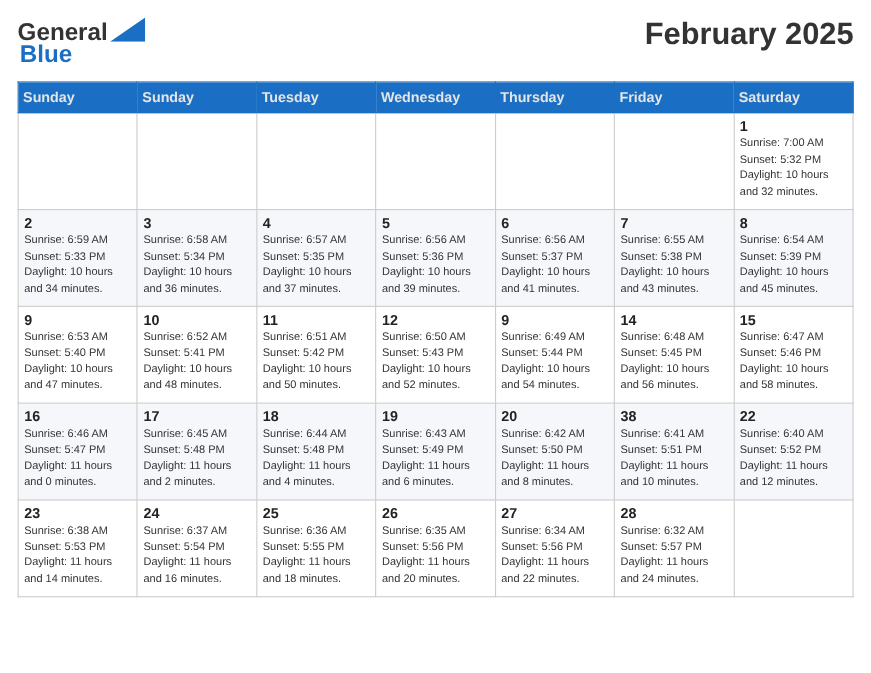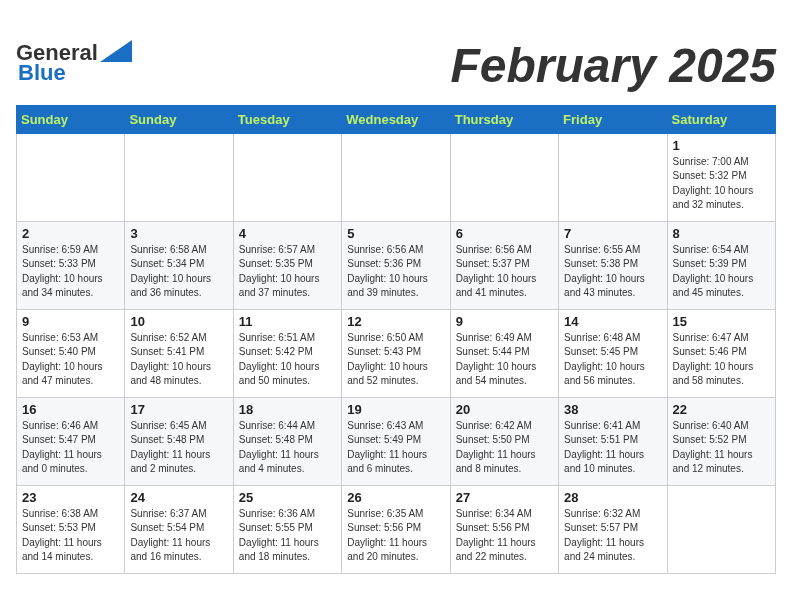--- a/index.html
+++ b/index.html
@@ -8,49 +8,47 @@
       background: #fff;
       width: 792px;
       min-height: 612px;
       padding: 16px;
     }
     .header-area {
       display: flex;
       justify-content: space-between;
       align-items: flex-start;
       margin-bottom: 12px;
-      margin-top: 24px;
     }
     .logo {
       display: flex;
       flex-direction: column;
       align-items: flex-start;
     }
     .title-area {
       text-align: right;
     }
     .month-title {
-      font-size: 48px;
+      font-size: 28px;
       font-weight: bold;
       color: #333;
       line-height: 1.1;
-      font-style: italic;
     }
     .location {
       font-size: 15px;
       color: #555;
     }
     .calendar {
       width: 100%;
       border-collapse: collapse;
       border: 1px solid #ccc;
     }
     .calendar th {
       background: #1a6fc4;
-      color: #bef264;
+      color: #e5e5e5;
       font-size: 13px;
       font-weight: bold;
       padding: 6px 4px;
       text-align: left;
       border: 1px solid #1a6fc4;
     }
     .calendar td {
       width: calc(100% / 7);
       vertical-align: top;
       padding: 4px 5px;

